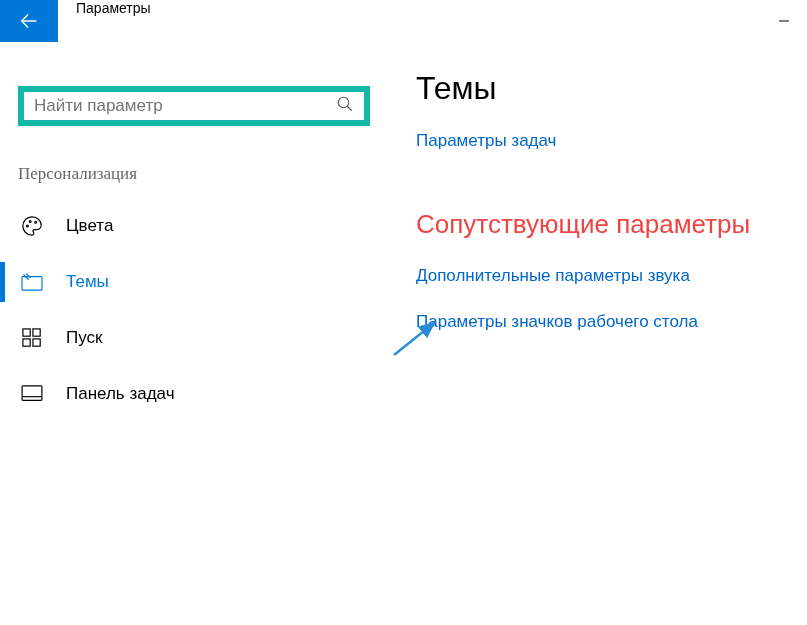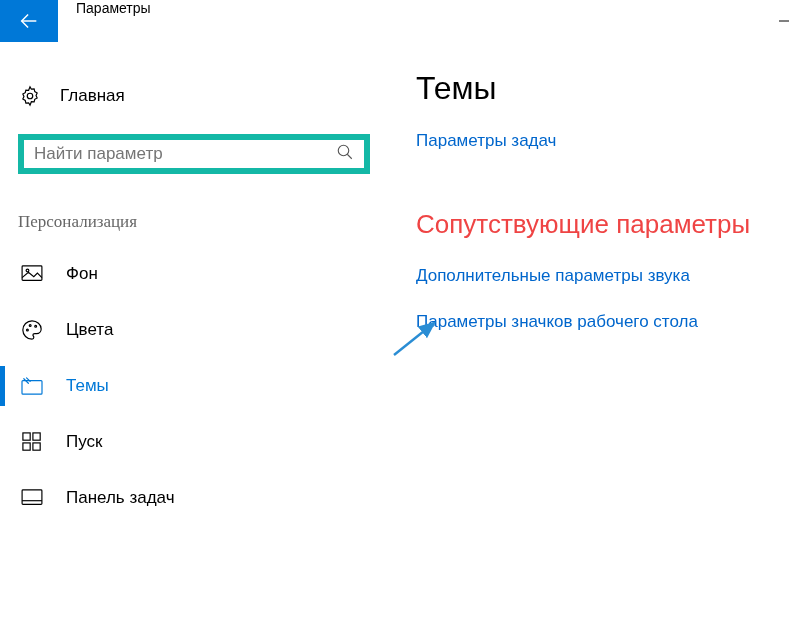--- a/index.html
+++ b/index.html
@@ -190,53 +190,34 @@
     <div class="win-min">
       <svg width="12" height="12" viewBox="0 0 12 12">
         <line x1="1" y1="6" x2="11" y2="6" stroke="#000" stroke-width="1"></line>
       </svg>
     </div>
   </div>
 </div>
 
 <div class="content">
   <div class="sidebar">
-    <div class="home-row">
-      <span class="icon">
-        <svg width="22" height="22" viewBox="0 0 24 24" fill="none" stroke="#000" stroke-width="1.3">
-          <circle cx="12" cy="12" r="3"></circle>
-          <path d="M12 2l1.5 2.6 3-0.3 0.7 2.9 2.6 1.5-1.2 2.7 1.2 2.7-2.6 1.5-0.7 2.9-3-0.3L12 22l-1.5-2.6-3 0.3-0.7-2.9-2.6-1.5 1.2-2.7-1.2-2.7 2.6-1.5 0.7-2.9 3 0.3z"></path>
-        </svg>
-      </span>
-      <span class="label">Главная</span>
-    </div>
 
     <div class="search-box">
       <input type="text" placeholder="Найти параметр" style="">
       <span class="search-icon">
         <svg width="18" height="18" viewBox="0 0 24 24" fill="none" stroke="#555" stroke-width="1.5">
           <circle cx="10" cy="10" r="7"></circle>
           <line x1="21" y1="21" x2="15" y2="15"></line>
         </svg>
       </span>
     </div>
 
     <div class="section-label">Персонализация</div>
 
     <div class="nav-list">
-      <div class="nav-item">
-        <span class="icon">
-          <svg width="22" height="18" viewBox="0 0 24 20" fill="none" stroke="#000" stroke-width="1.3">
-            <rect x="1" y="1" width="22" height="16" rx="1"></rect>
-            <circle cx="7" cy="6" r="1.5"></circle>
-            <polyline points="1,14 8,8 14,13 18,9 23,14"></polyline>
-          </svg>
-        </span>
-        <span class="label">Фон</span>
-      </div>
 
       <div class="nav-item">
         <span class="icon">
           <svg width="22" height="22" viewBox="0 0 24 24" fill="none" stroke="#000" stroke-width="1.3">
             <path d="M12 2a10 10 0 1 0 0 20c1.5 0 2-1 2-2s-1-1.5-1-2.5 1-1.5 2-1.5h2a5 5 0 0 0 5-5c0-5-4.5-9-10-9z"></path>
             <circle cx="7" cy="12" r="1"></circle>
             <circle cx="10" cy="7" r="1"></circle>
             <circle cx="16" cy="8" r="1"></circle>
           </svg>
         </span>

